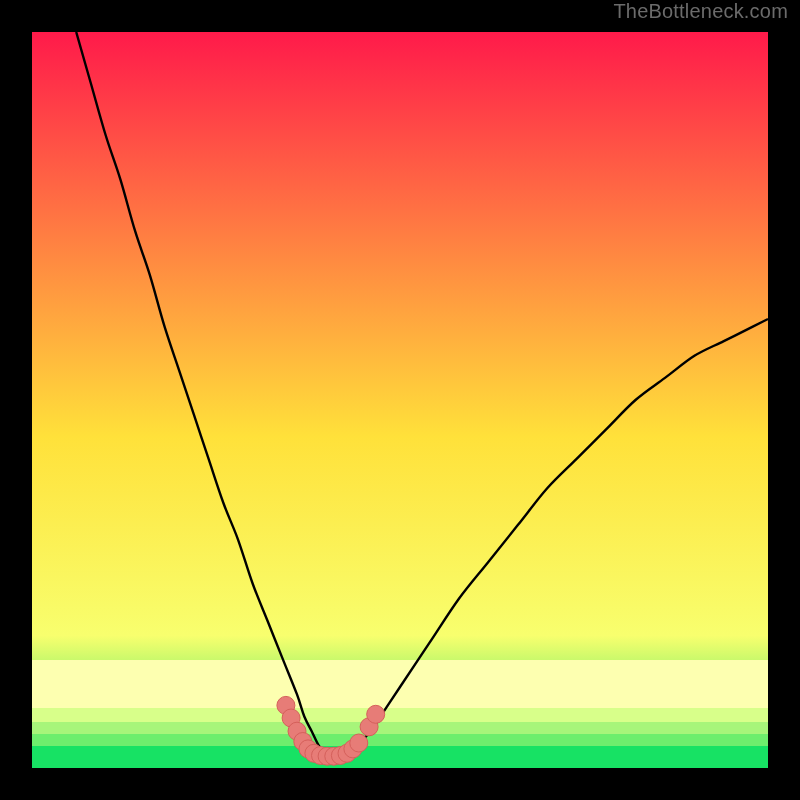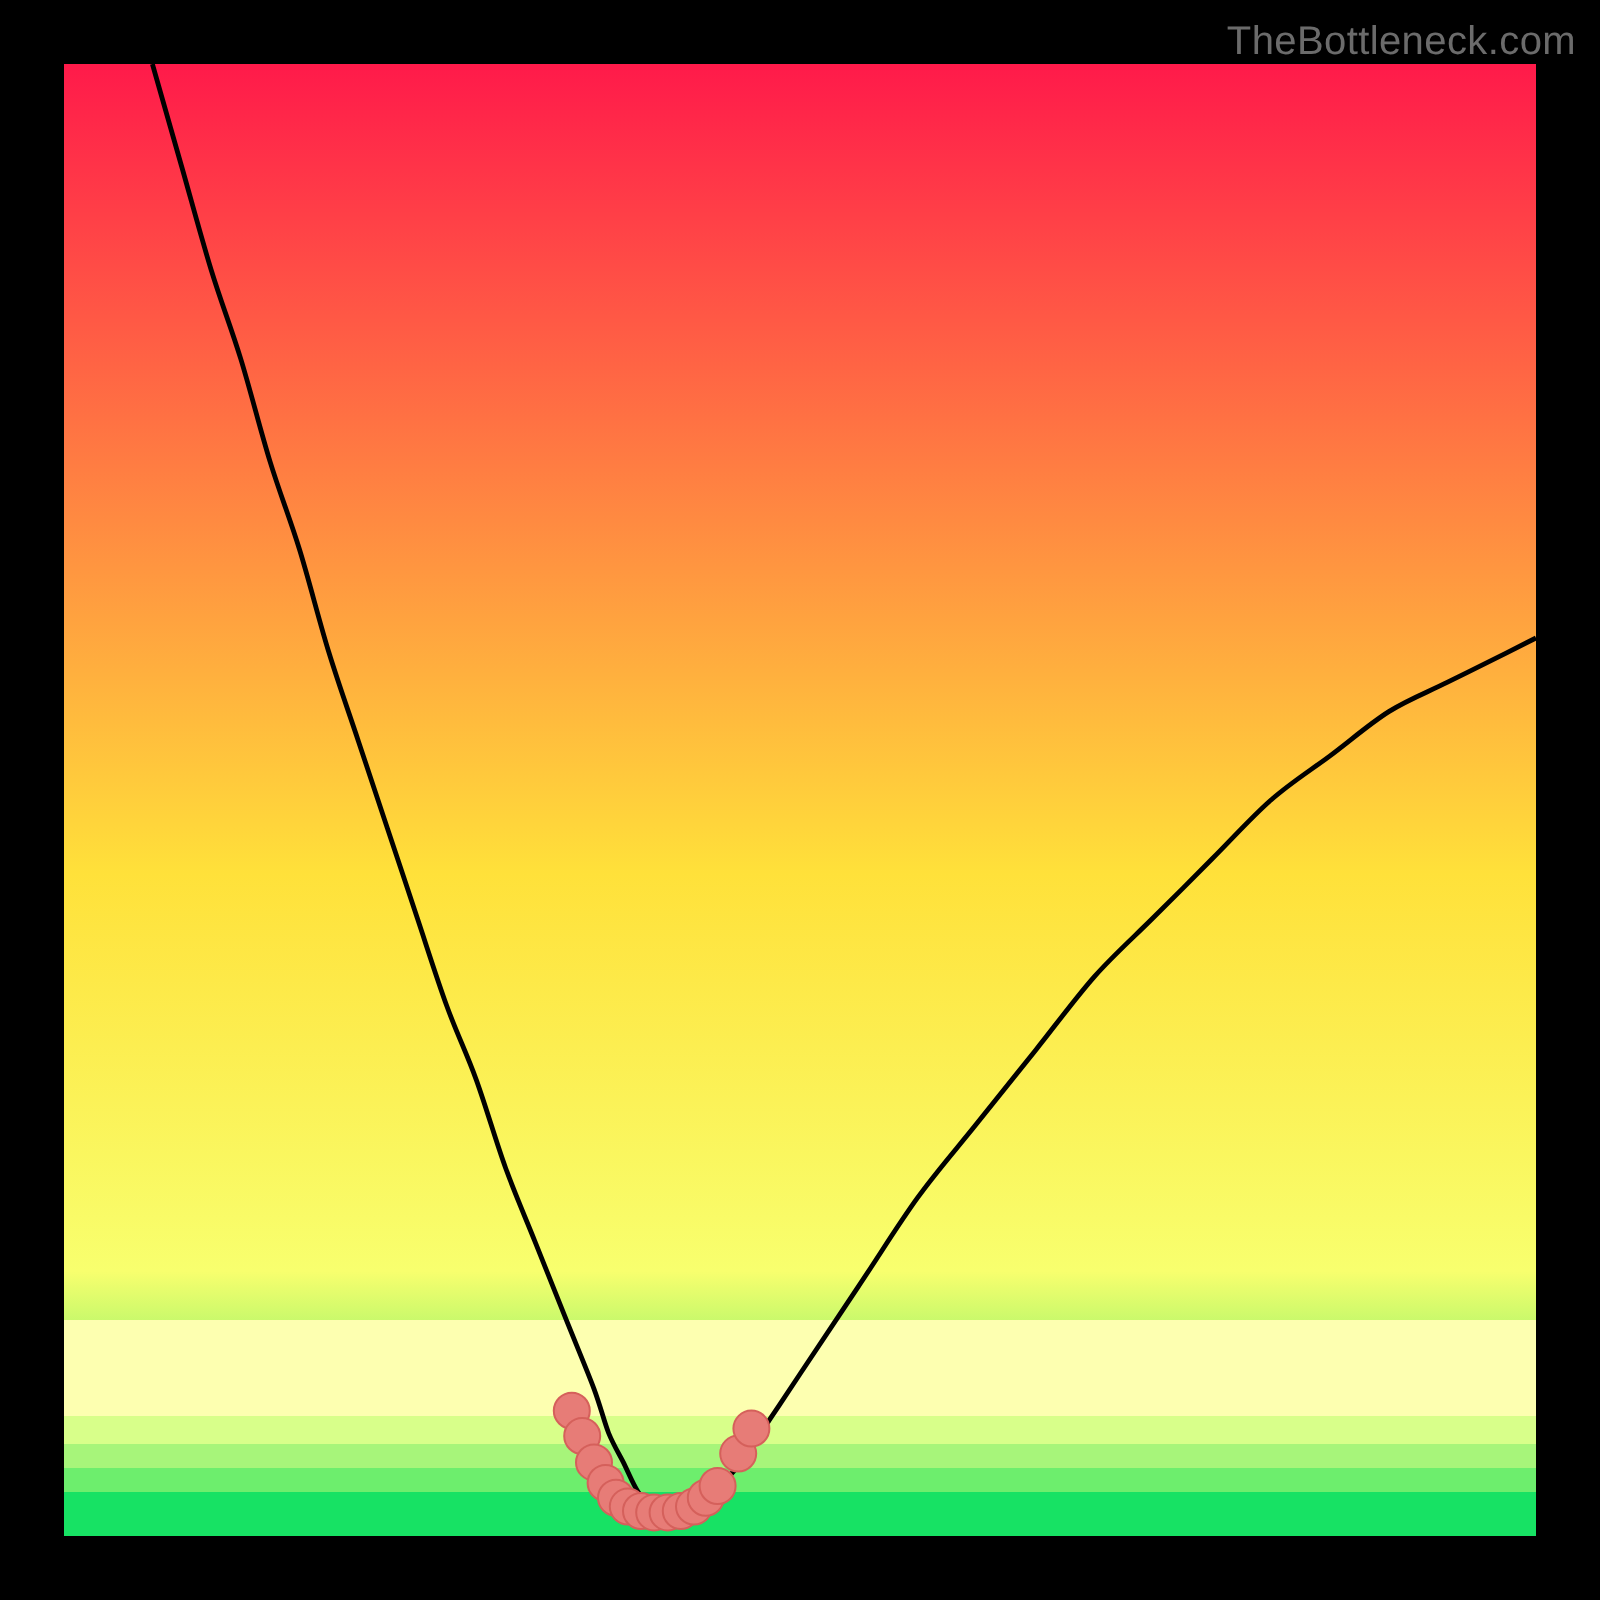--- a/index.html
+++ b/index.html
@@ -21,21 +21,21 @@
   }
   .plot-area {
     position: absolute;
     left: 32px;
     top: 32px;
     width: 736px;
     height: 736px;
   }
   .watermark {
     position: absolute;
-    top: 10px;
+    top: 0;
     right: 12px;
     color: #6b6b6b;
     font-size: 20px;
     font-weight: 500;
     letter-spacing: 0.2px;
   }
 </style>
 </head>
 <body>
 

